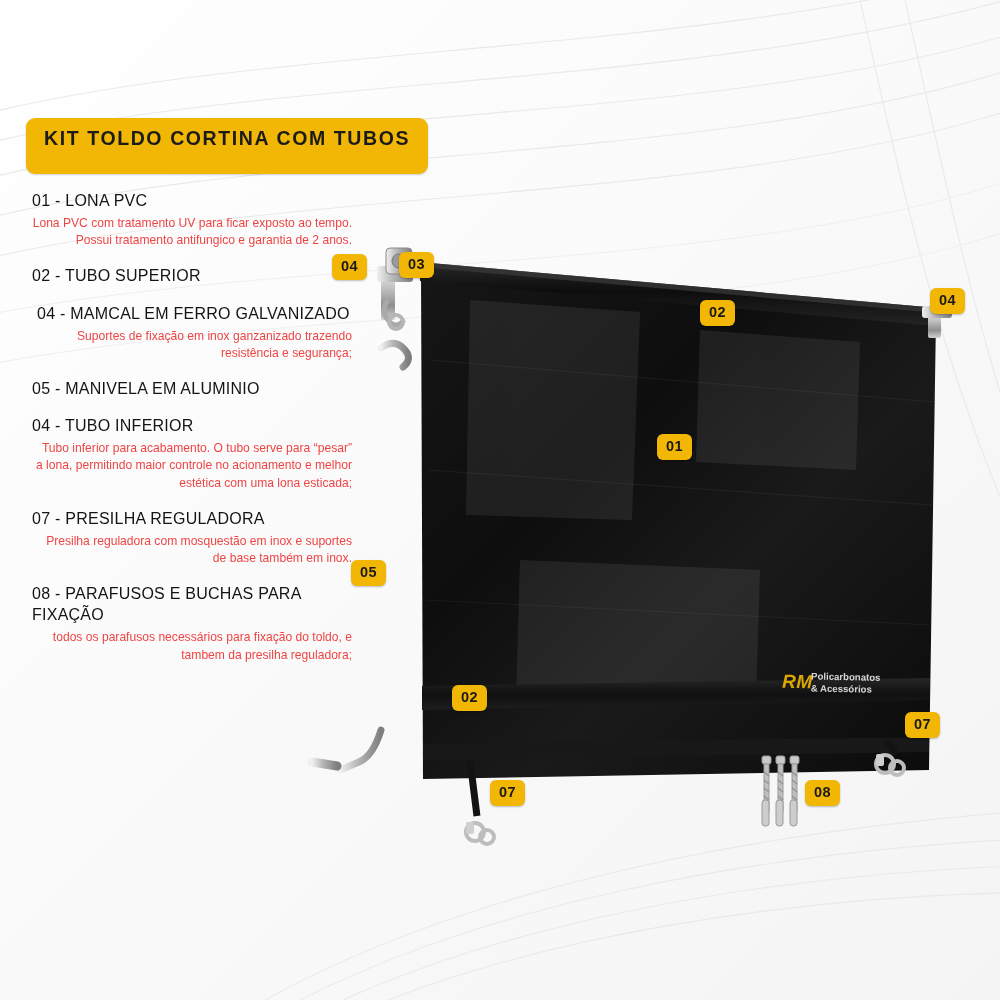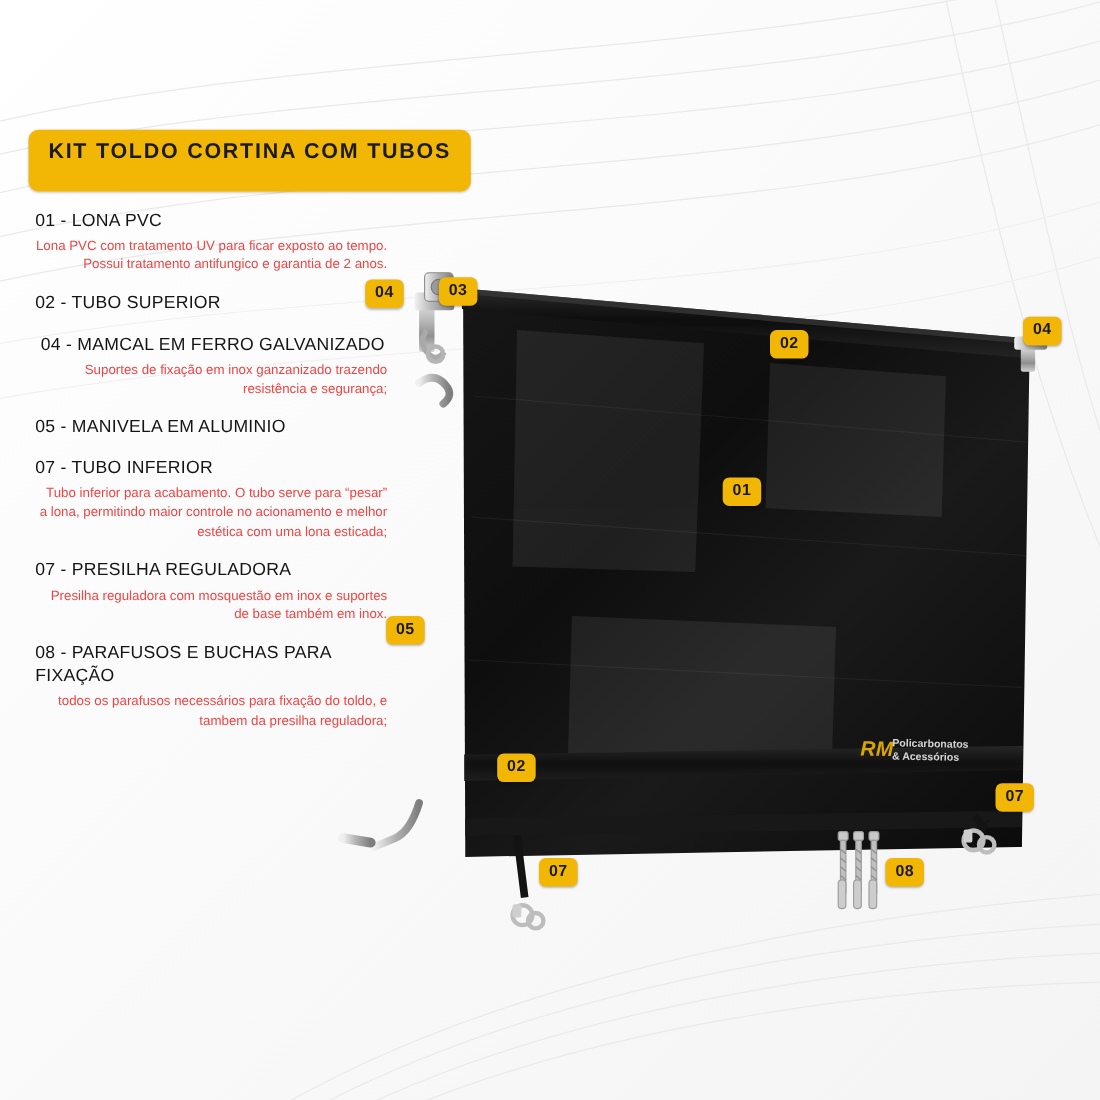--- a/index.html
+++ b/index.html
@@ -300,21 +300,21 @@
     <div class="spec-item indent">
       <div class="spec-title">04 - MAMCAL  EM FERRO GALVANIZADO</div>
       <div class="spec-body">Suportes de fixação em inox ganzanizado trazendo resistência e segurança;</div>
     </div>
 
     <div class="spec-item">
       <div class="spec-title">05 - MANIVELA EM ALUMINIO</div>
     </div>
 
     <div class="spec-item">
-      <div class="spec-title">07 - TUBO INFERIOR</div>
+      <div class="spec-title">04 - TUBO INFERIOR</div>
       <div class="spec-body">Tubo inferior para acabamento. O tubo serve para “pesar” a lona, permitindo maior controle no acionamento e melhor estética com uma lona esticada;</div>
     </div>
 
     <div class="spec-item">
       <div class="spec-title">07 - PRESILHA REGULADORA</div>
       <div class="spec-body">Presilha reguladora com mosquestão em inox e suportes de base também em inox.</div>
     </div>
 
     <div class="spec-item">
       <div class="spec-title">08 - PARAFUSOS E BUCHAS PARA FIXAÇÃO</div>

